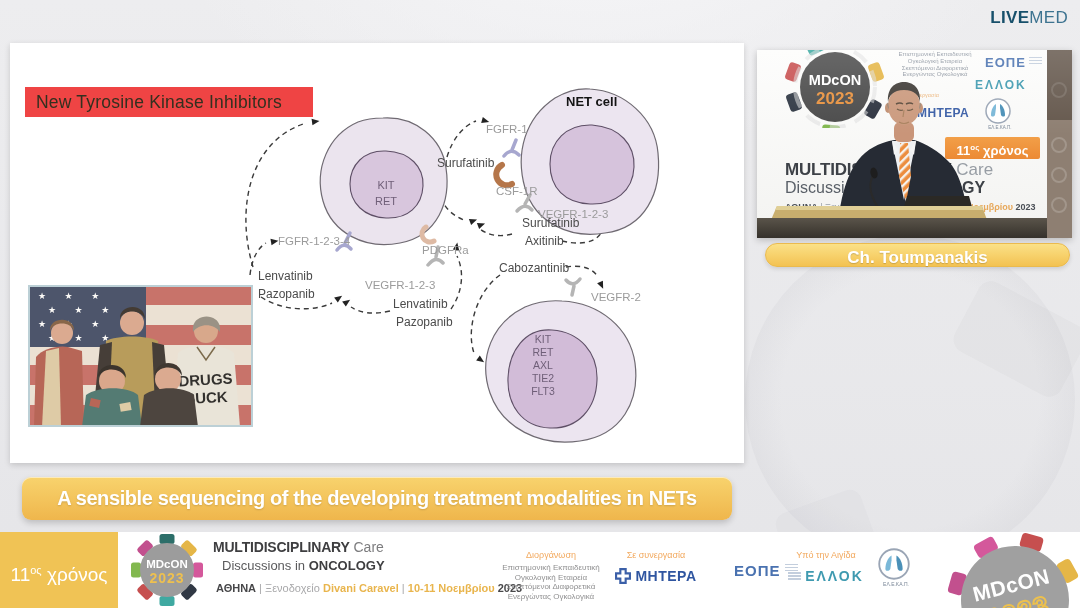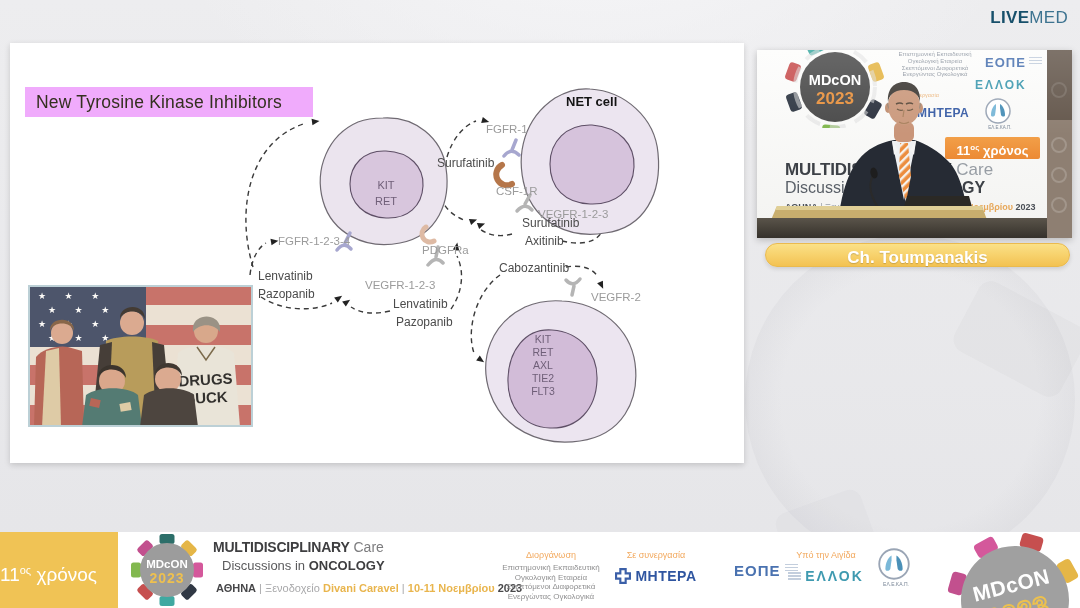--- a/index.html
+++ b/index.html
@@ -19,21 +19,21 @@
     background:rgba(130,130,142,.04);transform:rotate(-20deg);}
 
   
   .brand{position:absolute;right:12px;top:8px;font-size:17px;letter-spacing:.3px;}
   .brand .b{font-weight:bold;color:#17506b;}
   .brand .l{font-weight:normal;color:#3d7390;text-align:right;}
 
   
   .slide{position:absolute;left:10px;top:43px;width:734px;height:420px;background:#ffffff;
     box-shadow:0 2px 6px rgba(0,0,0,.16);}
-  .slide-title{position:absolute;left:15px;top:44px;width:277px;height:30px;background:#f0abfc;
+  .slide-title{position:absolute;left:15px;top:44px;width:277px;height:30px;background:#ef4444;
     color:#33301f;font-size:17.5px;line-height:30px;padding-left:11px;letter-spacing:.2px;}
   .diagram{position:absolute;left:0;top:0;width:734px;height:420px;}
   .rcl{fill:#9b9b9b;font-size:11.5px;}
   .dgl{fill:#4b4b4b;font-size:12px;}
   .nuc{fill:#6f5f78;font-size:11px;}
   .nuc3{fill:#6f5f78;font-size:10.5px;}
   .netlbl{fill:#141414;font-size:13px;font-weight:bold;}
   .dash{fill:none;stroke:#3a3a3a;stroke-width:1.4;stroke-dasharray:5 4;}
   .ah{fill:#222;}
 
@@ -78,21 +78,21 @@
 
   
   .caption{position:absolute;left:22px;top:477px;width:710px;height:43px;border-radius:9px;
     background:linear-gradient(#f8d36d,#efb64c);box-shadow:0 3px 6px rgba(0,0,0,.18), inset 0 1px 0 rgba(255,255,255,.55);
     color:#fff;font-weight:bold;font-size:20px;letter-spacing:-.4px;text-align:center;line-height:43px;
     text-shadow:0 1px 2px rgba(0,0,0,.15);}
 
   
   .footer{position:absolute;left:0;top:532px;width:1080px;height:76px;background:#ffffff;}
   .f-left{position:absolute;left:0;top:0;width:118px;height:76px;background:#f0c355;
-    color:#fff;font-size:19px;line-height:76px;}
+    color:#fff;font-size:19px;text-align:center;line-height:76px;}
   .f-left .sup{font-size:11px;vertical-align:super;}
   .f-logo-sm{position:absolute;left:130px;top:2px;}
   .f-title1{position:absolute;left:213px;top:7px;font-size:14px;white-space:nowrap;color:#3e3e40;}
   .f-title1 .b{font-weight:bold;letter-spacing:-.2px;}
   .f-title1 .l{color:#7c7c7e;}
   .f-title2{position:absolute;left:222px;top:26px;font-size:13px;white-space:nowrap;color:#5a5a5c;}
   .f-title2 .b{font-weight:bold;color:#3e3e40;}
   .f-venue{position:absolute;left:216px;top:50px;font-size:11px;white-space:nowrap;color:#a8a8aa;}
   .f-venue .city{font-weight:bold;color:#474749;}
   .f-venue .hot{color:#e9b54d;font-weight:bold;}
@@ -373,20 +373,21 @@
         <circle cx="302" cy="125" r="7" fill="none" stroke="rgba(255,255,255,.18)" stroke-width="2"></circle>
         <circle cx="302" cy="155" r="7" fill="none" stroke="rgba(255,255,255,.18)" stroke-width="2"></circle>
         <circle cx="302" cy="40" r="7" fill="none" stroke="rgba(255,255,255,.12)" stroke-width="2"></circle>
       </g>
     </svg>
     <div class="v-glare"></div>
   </div>
 
   <div class="name-badge">Ch. Toumpanakis</div>
 
+  <div class="caption">A sensible sequencing of the developing treatment modalities in NETs</div>
 
   <div class="footer">
     <div class="f-left">
       <span>11</span><span class="sup">ος</span>
       <span>χρόνος</span>
     </div>
 
     <svg class="f-logo-sm" width="74" height="72" viewBox="0 0 74 72">
       <g>
         <rect x="29.5" y="0" width="15" height="10" rx="2.5" fill="#2c6e69"></rect>

